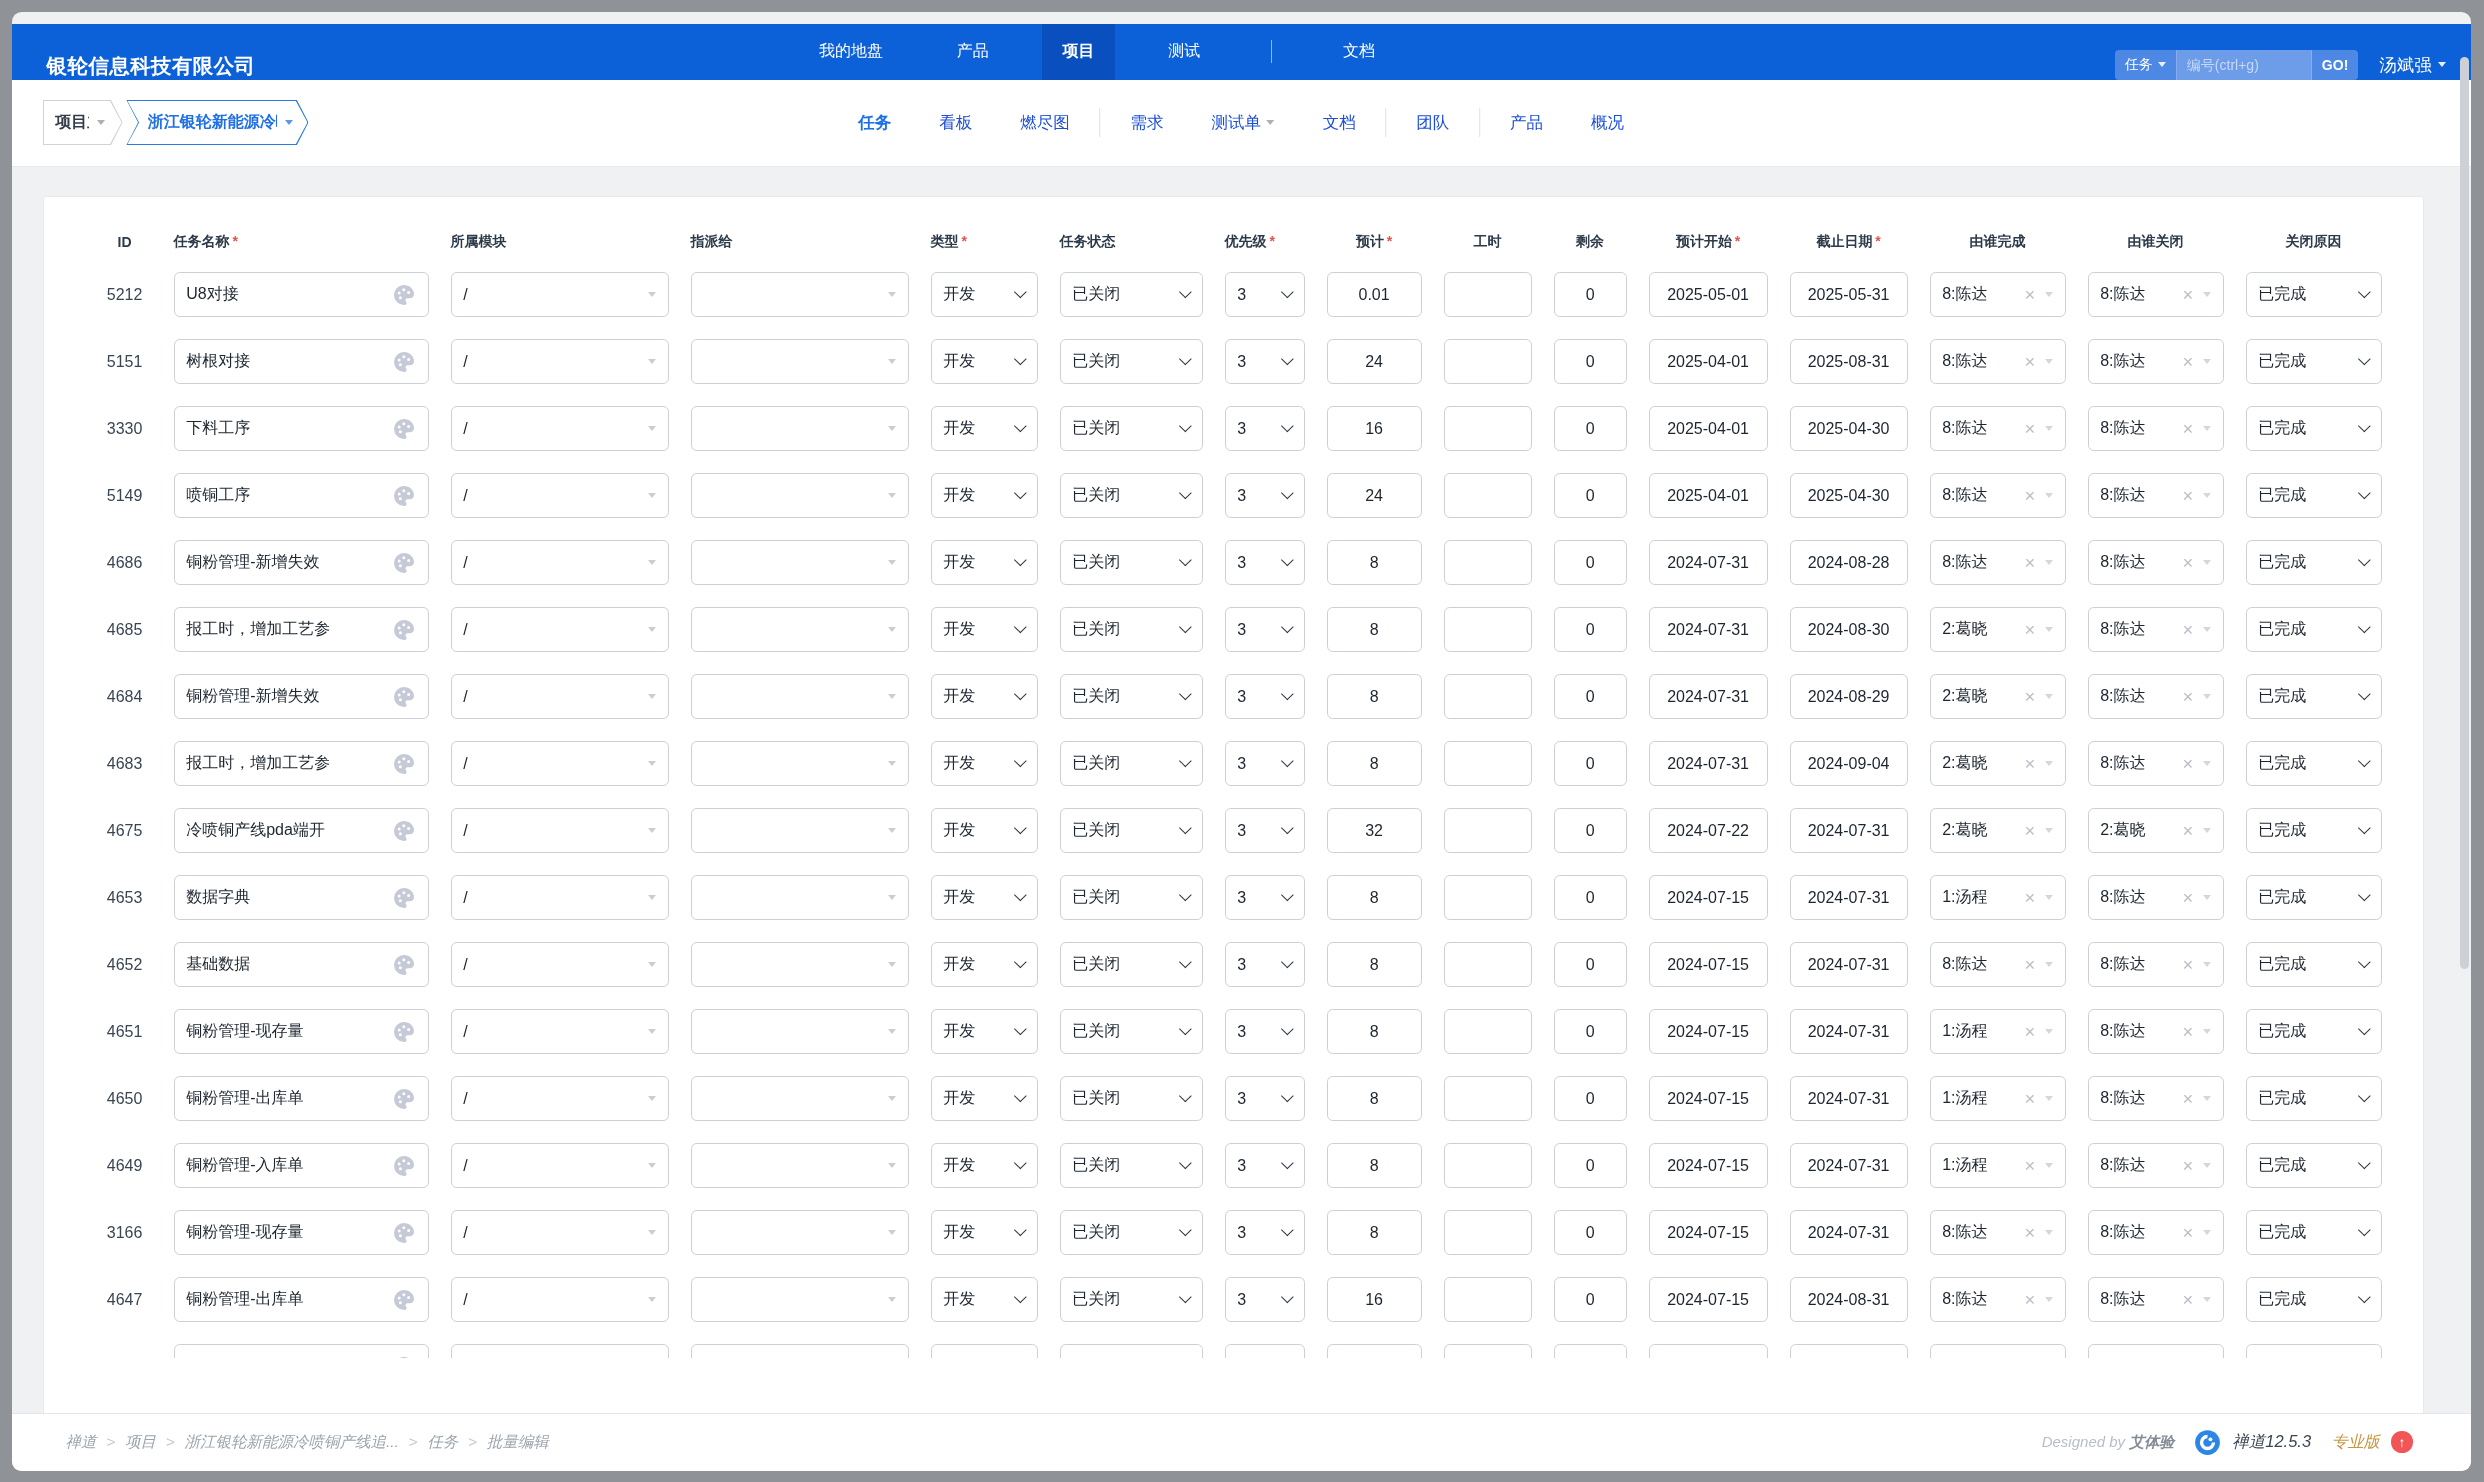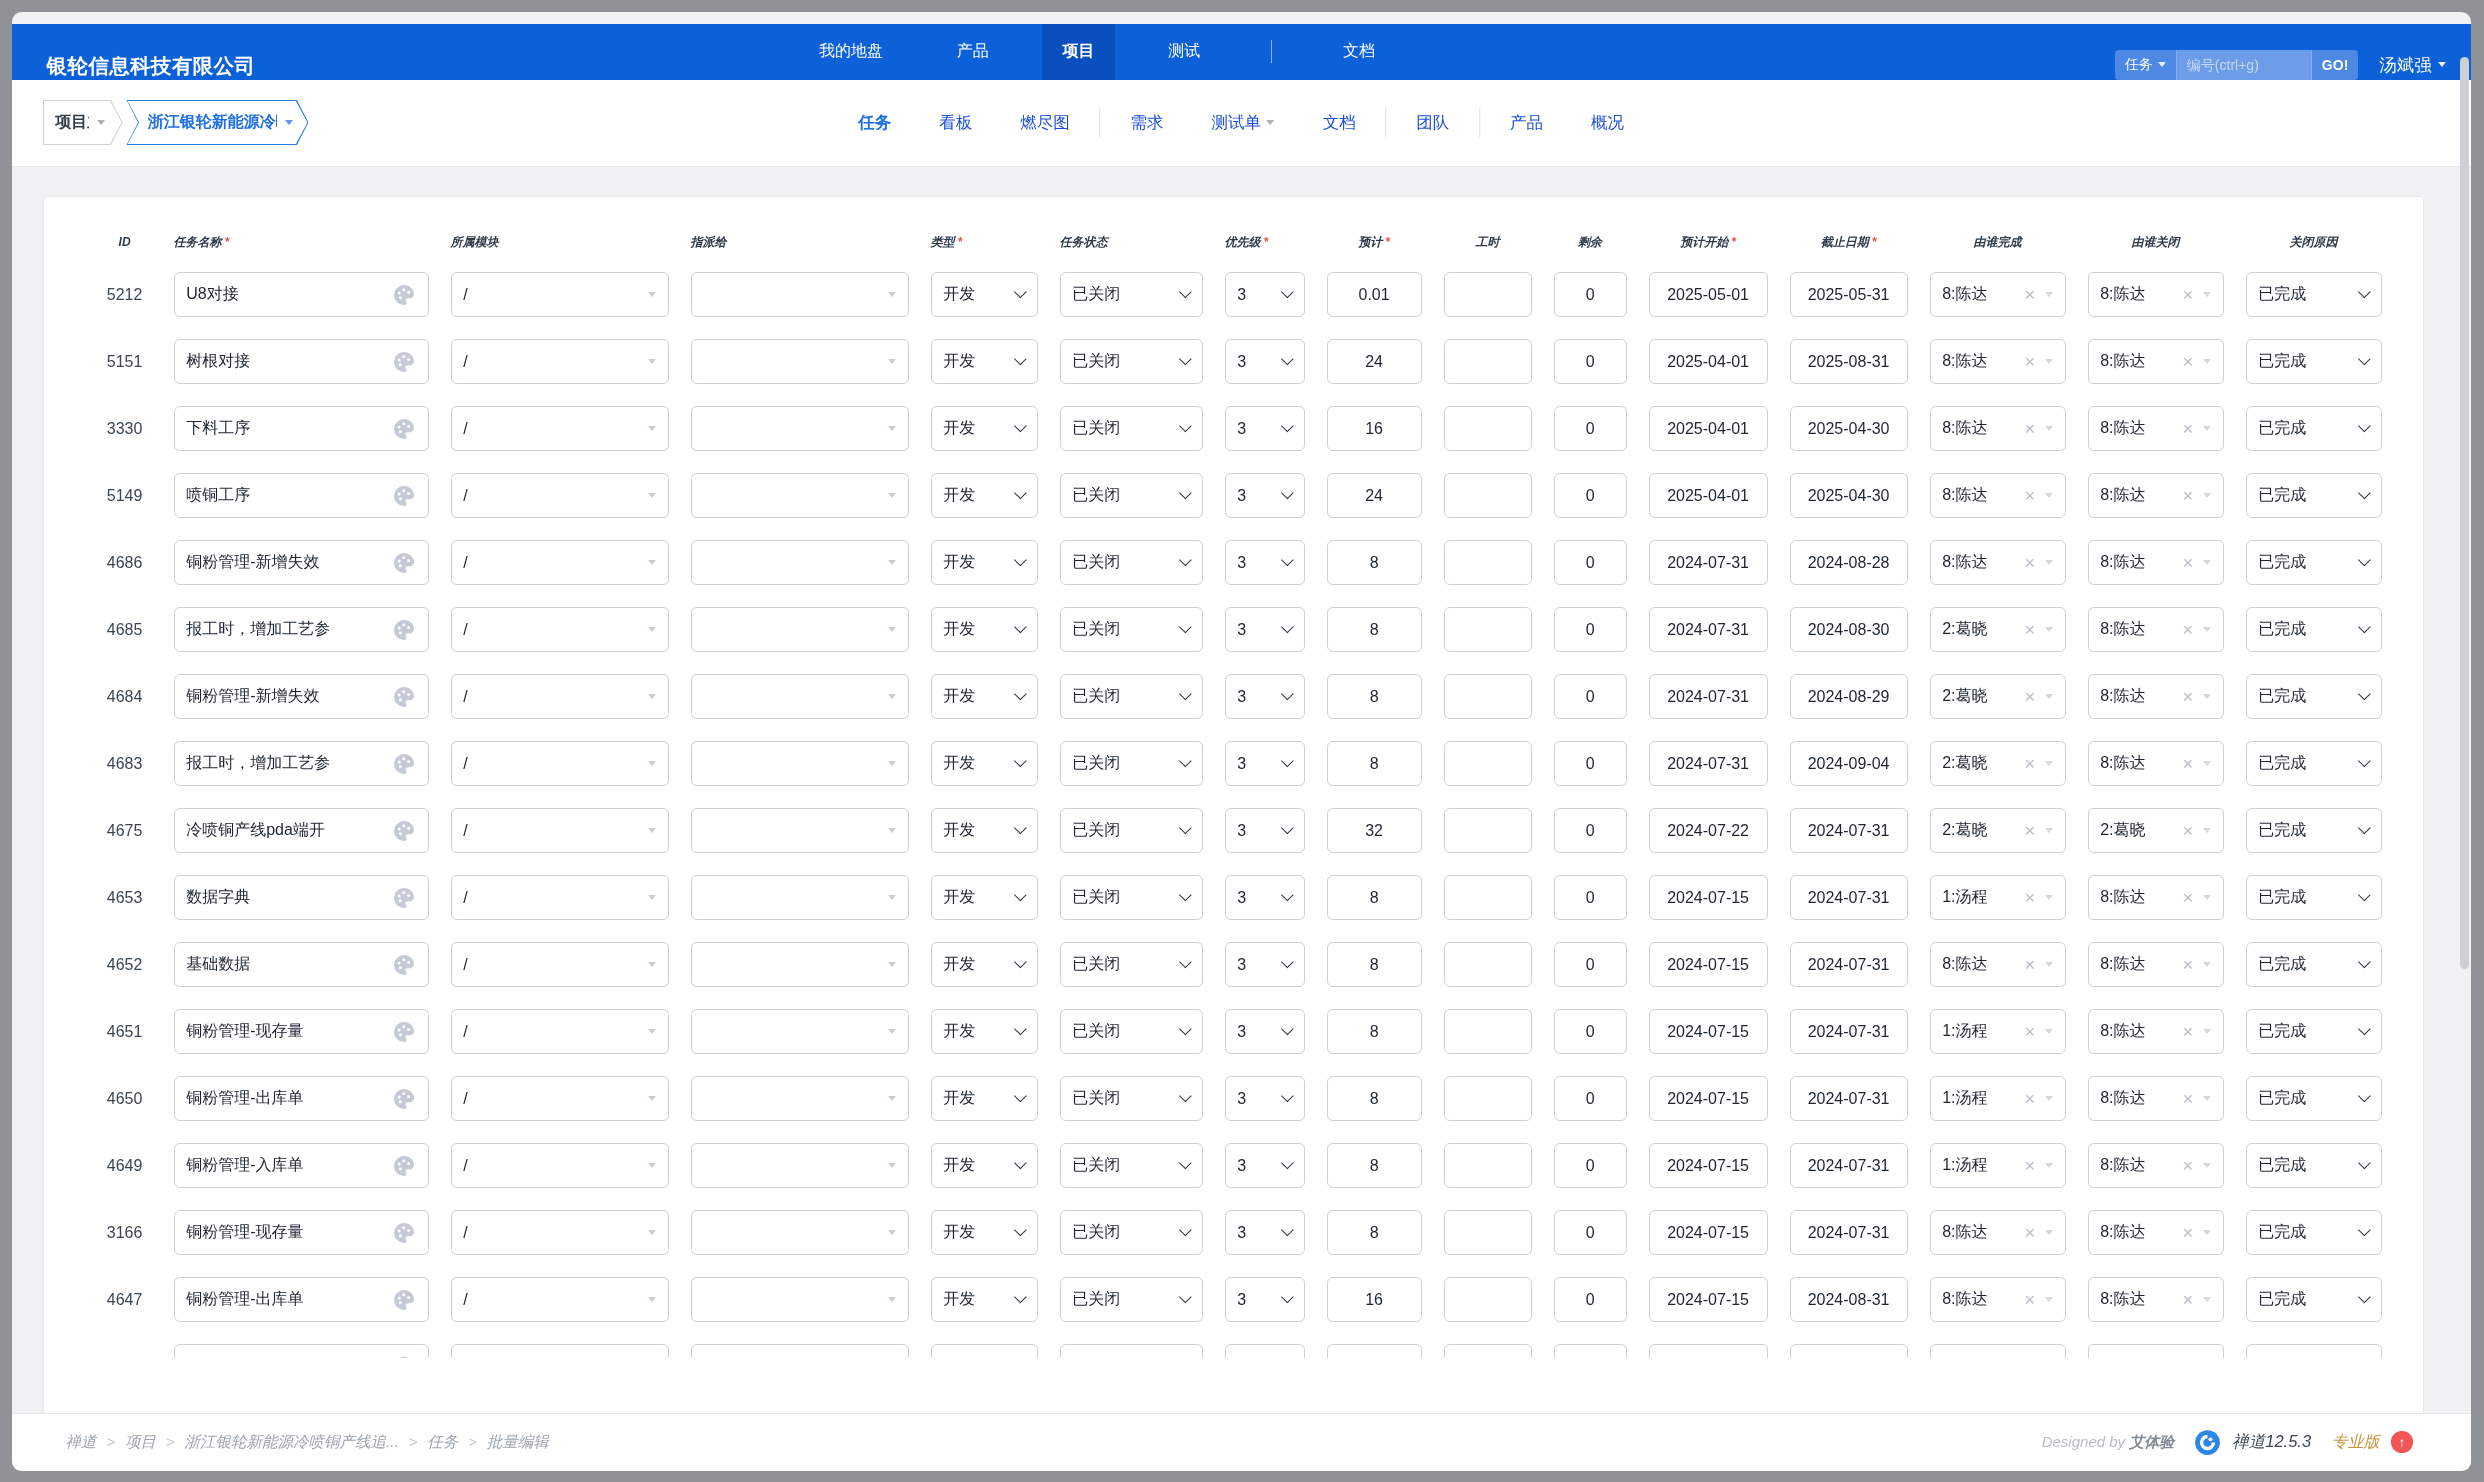--- a/index.html
+++ b/index.html
@@ -62,21 +62,21 @@
   .panel { background:#fff; border:1px solid #e7e9eb; border-radius:3.9px; margin:0 47px 0 31px; min-height:1456px; }
   .panel-header { height:70px; border-bottom:1px solid #ebedef; display:flex; align-items:center; padding:0 29px; }
   .panel-title { font-size:17px; font-weight:bold; color:#28323e; }
   .layers-icon { margin:0 9.7px 0 13.6px; display:flex; }
   .panel-subtitle { font-size:16px; color:#9aa3ad; }
   .gear { margin-left:auto; display:flex; cursor:pointer; }
   
   .grid { display:grid; grid-template-columns:54px 255px 218px 218px 107px 143px 80px 95px 88px 73px 119px 118px 136px 136px 136px; column-gap:22px; align-items:center; }
   .table-wrap { padding:25px 27px 0 54px; }
   .thead { height:41px; }
-  .th { font-size:12px; font-weight:bold; color:#2c3a49; white-space:nowrap;font-style:italic; }
+  .th { font-size:14px; font-weight:bold; color:#2c3a49; white-space:nowrap; }
   .th.c { text-align:center; }
   .req { color:#e8514a; margin-left:2.9px; }
   .rows { margin-top:9.7px; }
   .row { margin-bottom:22px; }
   .cell-id { text-align:center; font-size:16px; color:#3a4654; }
   .ctrl { height:45px; border:1px solid #ccd0d5; border-radius:5.8px; background:#fff; display:flex; align-items:center; padding:0 11.6px; font-size:16px; color:#1d2630; position:relative; overflow:hidden; }
   .ctrl .val { white-space:nowrap; overflow:hidden; flex:1; }
   .ctrl .val.c { text-align:center; }
   .palette { flex:none; margin-left:3.9px; display:flex; }
   .tri { width:0; height:0; border-left:4.9px solid transparent; border-right:4.9px solid transparent; border-top:5.8px solid #c9ced6; flex:none; }

